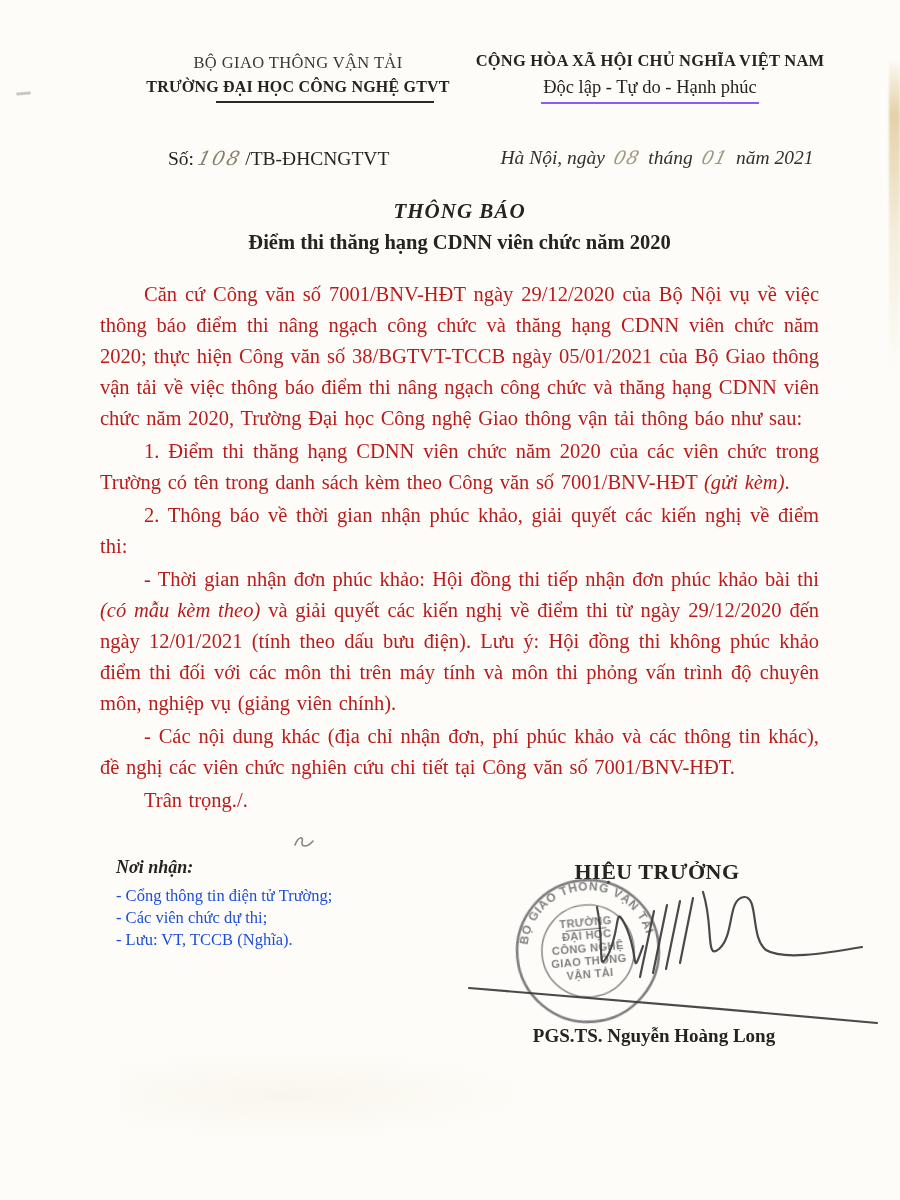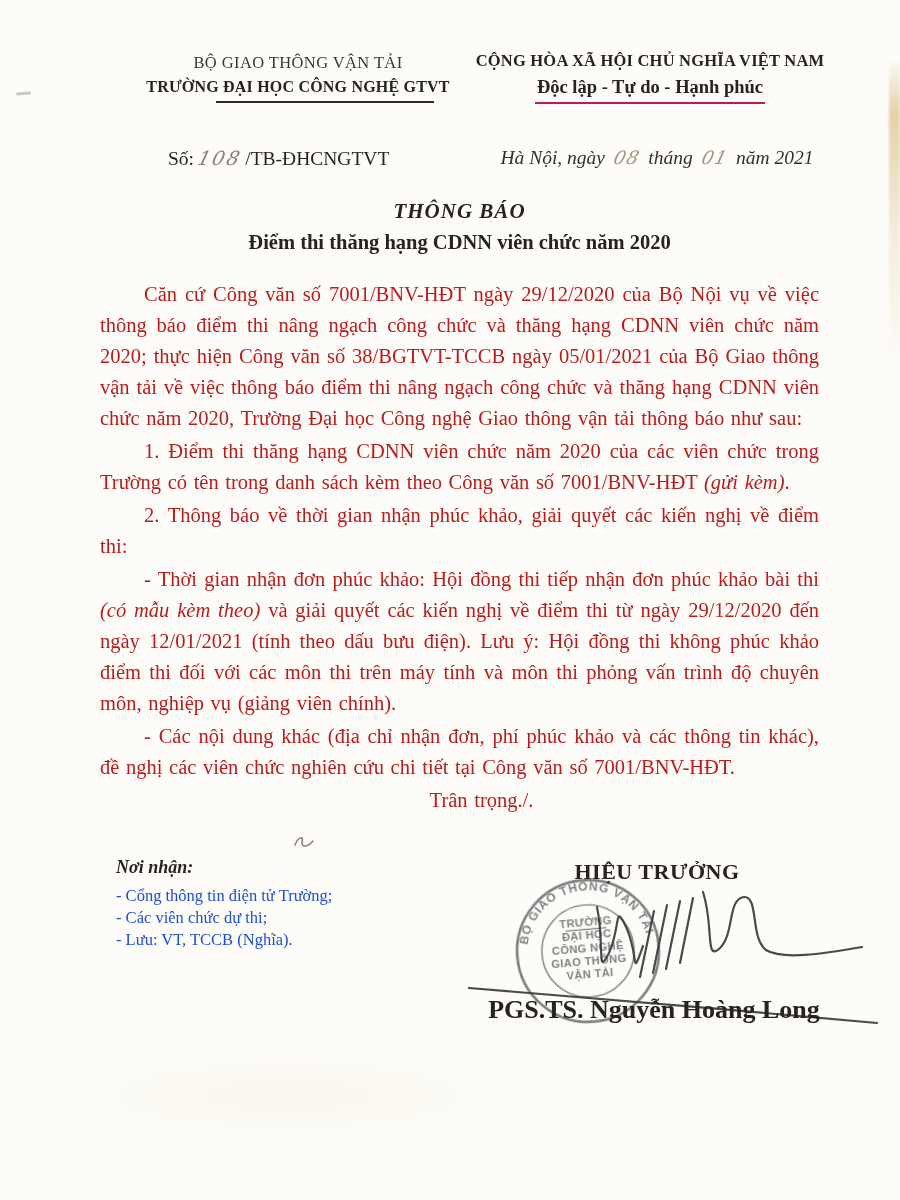--- a/index.html
+++ b/index.html
@@ -21,22 +21,22 @@
     text-align:center;line-height:1.35;
   }
   .org-line1{font-size:16.5px;letter-spacing:.4px;color:#3a3733;}
   .org-line2{font-size:16px;font-weight:bold;letter-spacing:.2px;margin-top:2px;}
   .org-underline{width:218px;border-top:2px solid #2c2925;margin:3px 0 0 88px;}
   .national-block{
     position:absolute;left:468px;top:50px;width:364px;
     text-align:center;line-height:1.35;
   }
   .nat-line1{font-size:16.5px;font-weight:bold;letter-spacing:.2px;}
-  .nat-line2{display:inline-block;font-size:18.5px;font-weight:bold;
-    border-bottom:2px solid #be185d;padding:0 2px 2px 2px;margin-top:3px;}
+  .nat-line2{display:inline-block;font-size:18.5px;font-weight:normal;
+    border-bottom:2px solid #8b5cf6;padding:0 2px 2px 2px;margin-top:3px;}
   .number-line{
     position:absolute;left:168px;top:147px;font-size:19.5px;
     display:flex;align-items:baseline;gap:4px;
   }
   .handwritten{
     font-family:"DejaVu Serif","Liberation Serif",serif;
     font-style:italic;color:#8a8171;
     transform:skewX(-14deg);display:inline-block;
     letter-spacing:2px;
   }
@@ -50,33 +50,33 @@
   .title-block{position:absolute;left:100px;top:199px;width:719px;text-align:center;}
   .title-kind{font-size:21px;font-weight:bold;letter-spacing:1px;font-style:italic;}
   .title-subject{font-size:20.5px;font-weight:bold;margin-top:7px;}
   
   .body-block{
     position:absolute;left:100px;top:279px;width:719px;
     font-size:20.5px;line-height:31px;text-align:justify;
     word-spacing:1.5px;color:#b91c1c;
   }
   .body-block p{margin:0 0 2px 0;text-indent:44px;}
-  .body-block p.closing{text-align:center;}
+  .body-block p.closing{text-align:left;}
   .it{font-style:italic;}
   
   .recipients{position:absolute;left:116px;top:857px;}
   .recipients-label{font-size:18px;font-weight:bold;font-style:italic;margin-bottom:7px;}
   .recipients-item{font-size:16.5px;line-height:22px;color:#1d4ed8;}
   .sig-title{
     position:absolute;left:490px;top:859px;width:334px;text-align:center;
     font-size:22px;font-weight:bold;letter-spacing:.5px;
   }
   .signer-name{
-    position:absolute;left:468px;top:995px;width:372px;text-align:center;
-    font-size:26px;font-weight:bold;
+    position:absolute;left:468px;top:1025px;width:372px;text-align:center;
+    font-size:19px;font-weight:bold;
   }
   
   .stamp-svg{
     position:absolute;left:510px;top:873px;width:156px;height:156px;
     opacity:.78;filter:blur(.3px);transform:rotate(-5deg);
   }
   .stamp-svg circle{fill:none;stroke:#5d5d60;}
   .stamp-svg text{fill:#5d5d60;font-family:"Liberation Sans","DejaVu Sans",sans-serif;font-weight:bold;}
   .signature-svg{position:absolute;left:430px;top:878px;width:470px;height:157px;}
   .signature-svg path{fill:none;stroke:#3b3a3c;stroke-width:2.2;stroke-linecap:round;opacity:.92;}

